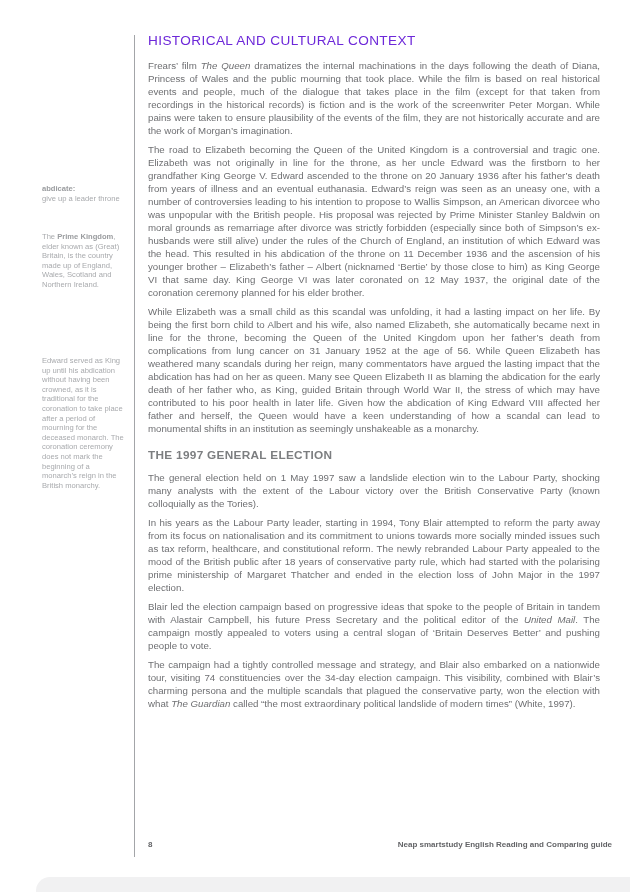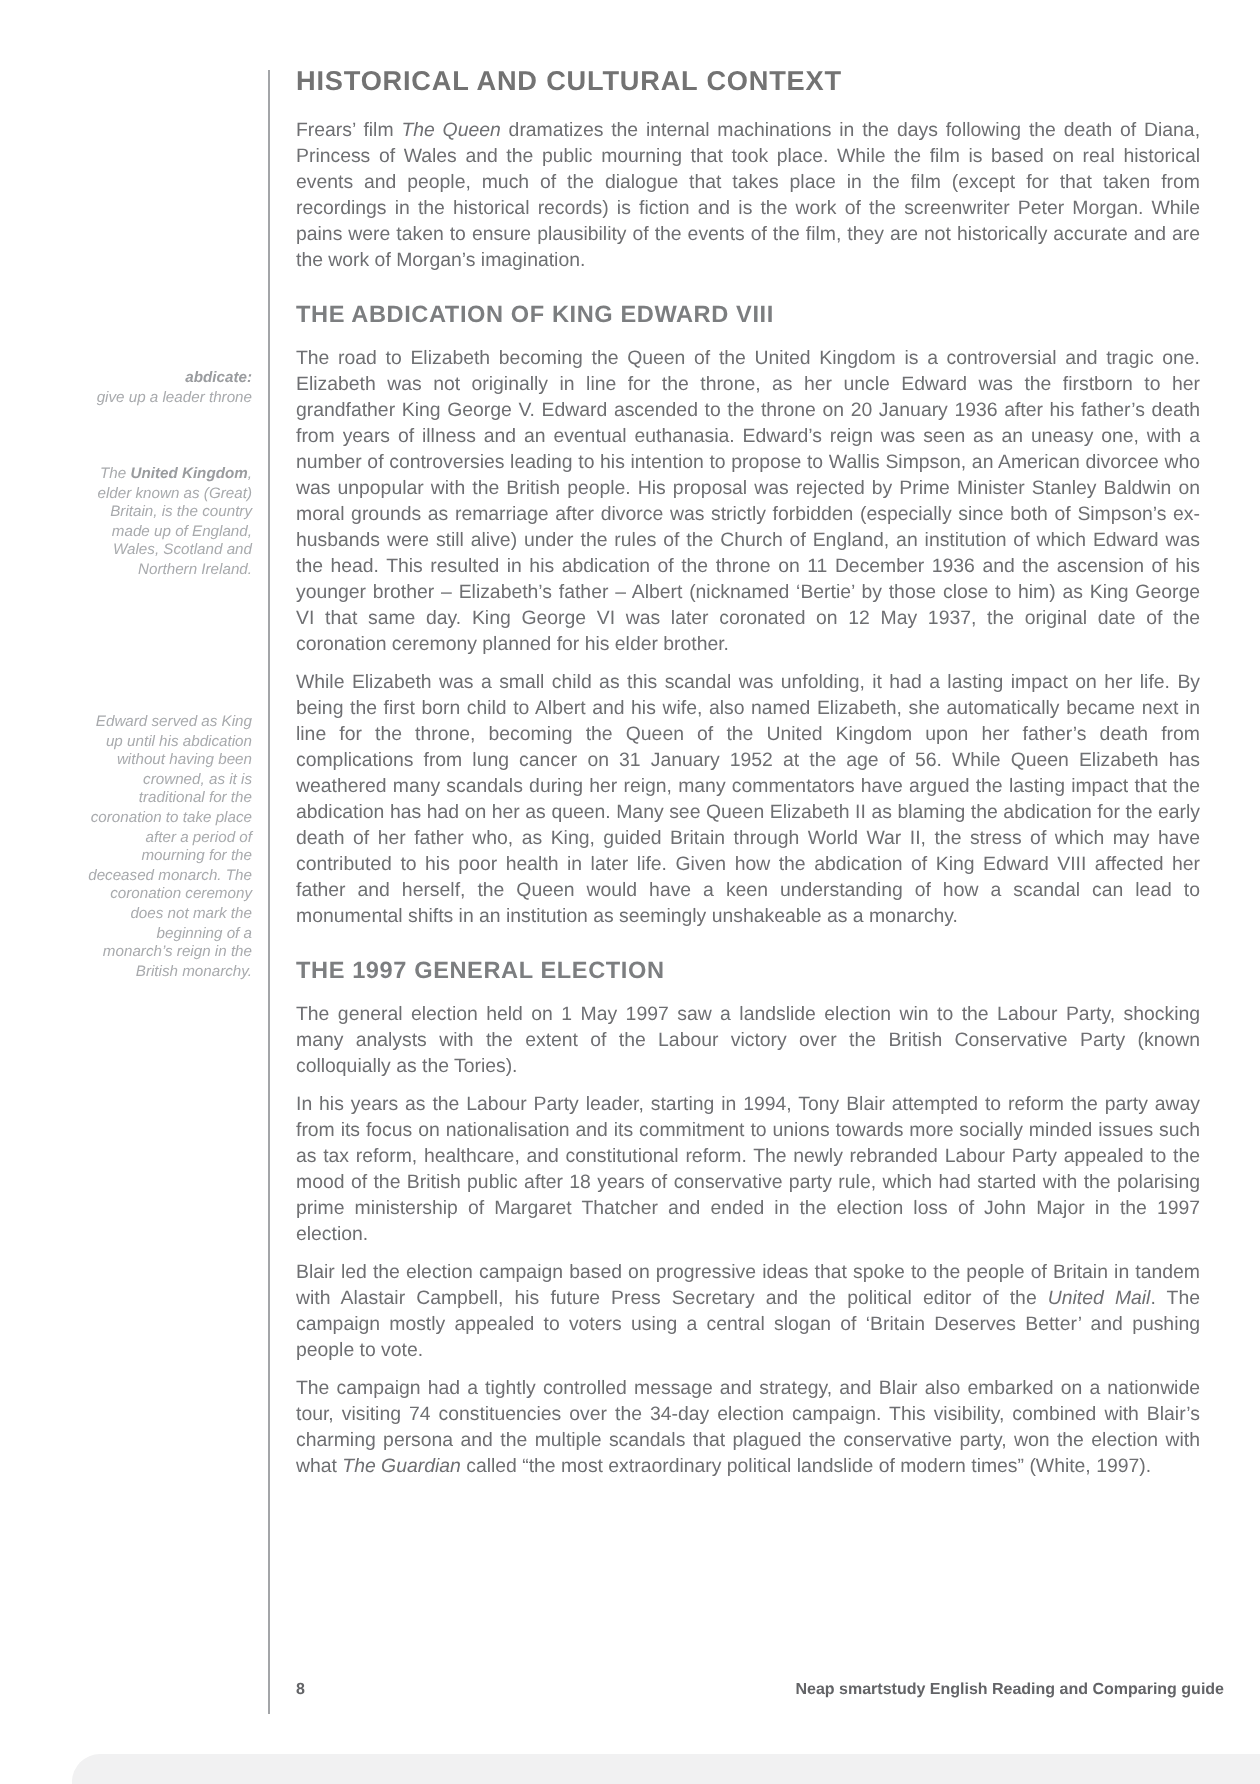--- a/index.html
+++ b/index.html
@@ -20,43 +20,42 @@
     position:absolute;
     left:42px;top:0;
     width:84px;height:100%;
   }
   .note{
     position:absolute;
     left:0;width:84px;
     font-size:7.6px;
     line-height:9.6px;
     color:#a8aaad;
-    text-align:right;
-    font-style:italic;
+    text-align:left;
   }
   .note b{color:#9a9c9f;}
   .note-1{top:184px;}
   .note-2{top:232px;}
   .note-3{top:356px;}
   .note-4{top:631px;}
   .content{
     position:absolute;
     left:148px;top:33px;
     width:464px;
     color:#6e6f72;
     font-size:9.7px;
     line-height:13px;
     text-align:justify;
   }
   .content h1{
     font-size:13.6px;line-height:16px;
     margin:0 0 10px 0;
-    color:#737373;
+    color:#6d28d9;
     letter-spacing:0.4px;
-    font-weight:bold;
+    font-weight:normal;
     text-align:left;
   }
   .content h2{
     font-size:11.8px;line-height:15px;
     margin:13px 0 8px 0;
     color:#7c7e80;
     letter-spacing:0.3px;
     font-weight:bold;
     text-align:left;
   }
@@ -80,30 +79,29 @@
 </style>
 </head>
 <body>
 
 <div class="page">
 
   <div class="rule"></div>
 
   <aside class="margins">
     <div class="note note-1"><b>abdicate:</b><br><span>give up a leader throne</span></div>
-    <div class="note note-2"><span>The </span><b>United Kingdom</b><span>, elder known as (Great) Britain, is the country made up of England, Wales, Scotland and Northern Ireland.</span></div>
+    <div class="note note-2"><span>The </span><b>Prime Kingdom</b><span>, elder known as (Great) Britain, is the country made up of England, Wales, Scotland and Northern Ireland.</span></div>
     <div class="note note-3"><span>Edward served as King up until his abdication without having been crowned, as it is traditional for the coronation to take place after a period of mourning for the deceased monarch. The coronation ceremony does not mark the beginning of a monarch’s reign in the British monarchy.</span></div>
   </aside>
 
   <main class="content">
     <h1>HISTORICAL AND CULTURAL CONTEXT</h1>
 
     <p><span>Frears’ film </span><i>The Queen</i><span> dramatizes the internal machinations in the days following the death of Diana, Princess of Wales and the public mourning that took place. While the film is based on real historical events and people, much of the dialogue that takes place in the film (except for that taken from recordings in the historical records) is fiction and is the work of the screenwriter Peter Morgan. While pains were taken to ensure plausibility of the events of the film, they are not historically accurate and are the work of Morgan’s imagination.</span></p>
 
-    <h2>THE ABDICATION OF KING EDWARD VIII</h2>
 
     <p><span>The road to Elizabeth becoming the Queen of the United Kingdom is a controversial and tragic one. Elizabeth was not originally in line for the throne, as her uncle Edward was the firstborn to her grandfather King George V. Edward ascended to the throne on 20 January 1936 after his father’s death from years of illness and an eventual euthanasia. Edward’s reign was seen as an uneasy one, with a number of controversies leading to his intention to propose to Wallis Simpson, an American divorcee who was unpopular with the British people. His proposal was rejected by Prime Minister Stanley Baldwin on moral grounds as remarriage after divorce was strictly forbidden (especially since both of Simpson’s ex-husbands were still alive) under the rules of the Church of England, an institution of which Edward was the head. This resulted in his abdication of the throne on 11 December 1936 and the ascension of his younger brother – Elizabeth’s father – Albert (nicknamed ‘Bertie’ by those close to him) as King George VI that same day. King George VI was later coronated on 12 May 1937, the original date of the coronation ceremony planned for his elder brother.</span></p>
 
     <p><span>While Elizabeth was a small child as this scandal was unfolding, it had a lasting impact on her life. By being the first born child to Albert and his wife, also named Elizabeth, she automatically became next in line for the throne, becoming the Queen of the United Kingdom upon her father’s death from complications from lung cancer on 31 January 1952 at the age of 56. While Queen Elizabeth has weathered many scandals during her reign, many commentators have argued the lasting impact that the abdication has had on her as queen. Many see Queen Elizabeth II as blaming the abdication for the early death of her father who, as King, guided Britain through World War II, the stress of which may have contributed to his poor health in later life. Given how the abdication of King Edward VIII affected her father and herself, the Queen would have a keen understanding of how a scandal can lead to monumental shifts in an institution as seemingly unshakeable as a monarchy.</span></p>
 
     <h2>THE 1997 GENERAL ELECTION</h2>
 
     <p><span>The general election held on 1 May 1997 saw a landslide election win to the Labour Party, shocking many analysts with the extent of the Labour victory over the British Conservative Party (known colloquially as the Tories).</span></p>
 
     <p><span>In his years as the Labour Party leader, starting in 1994, Tony Blair attempted to reform the party away from its focus on nationalisation and its commitment to unions towards more socially minded issues such as tax reform, healthcare, and constitutional reform. The newly rebranded Labour Party appealed to the mood of the British public after 18 years of conservative party rule, which had started with the polarising prime ministership of Margaret Thatcher and ended in the election loss of John Major in the 1997 election.</span></p>

